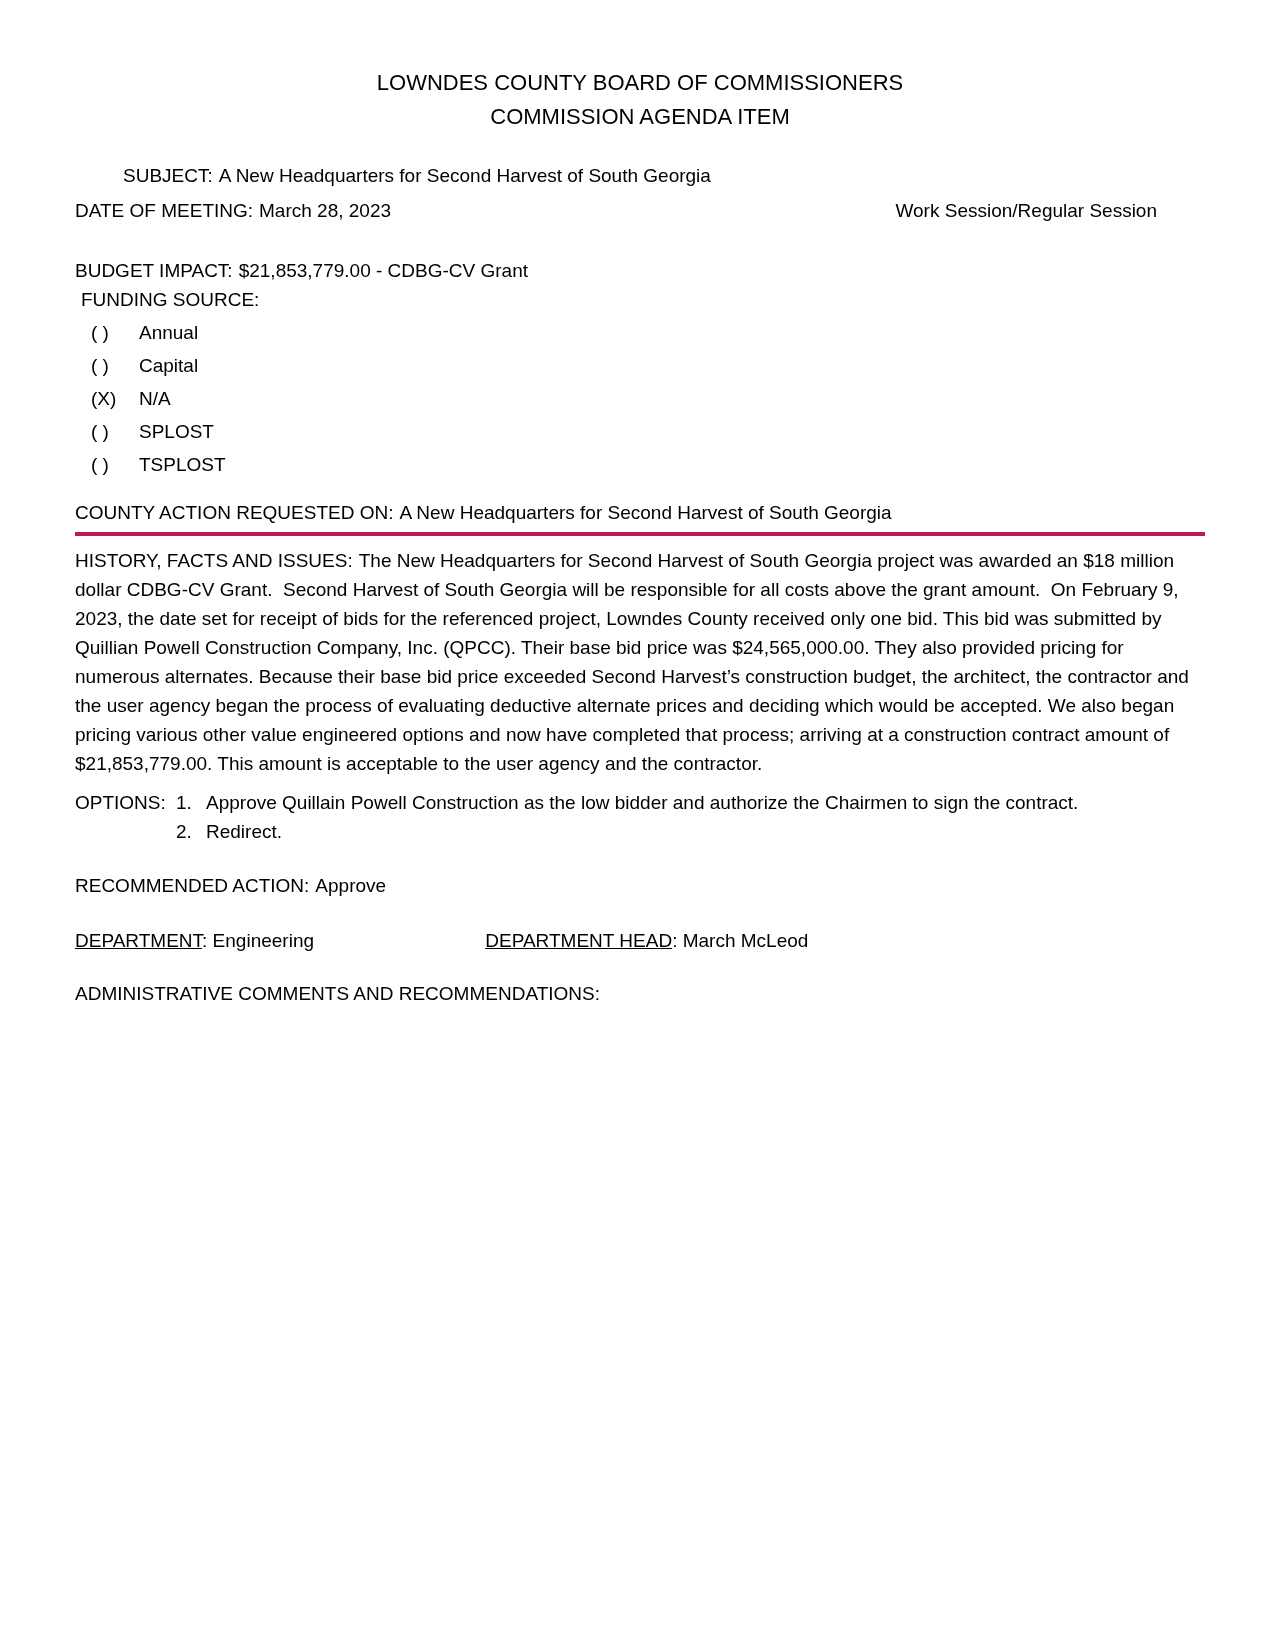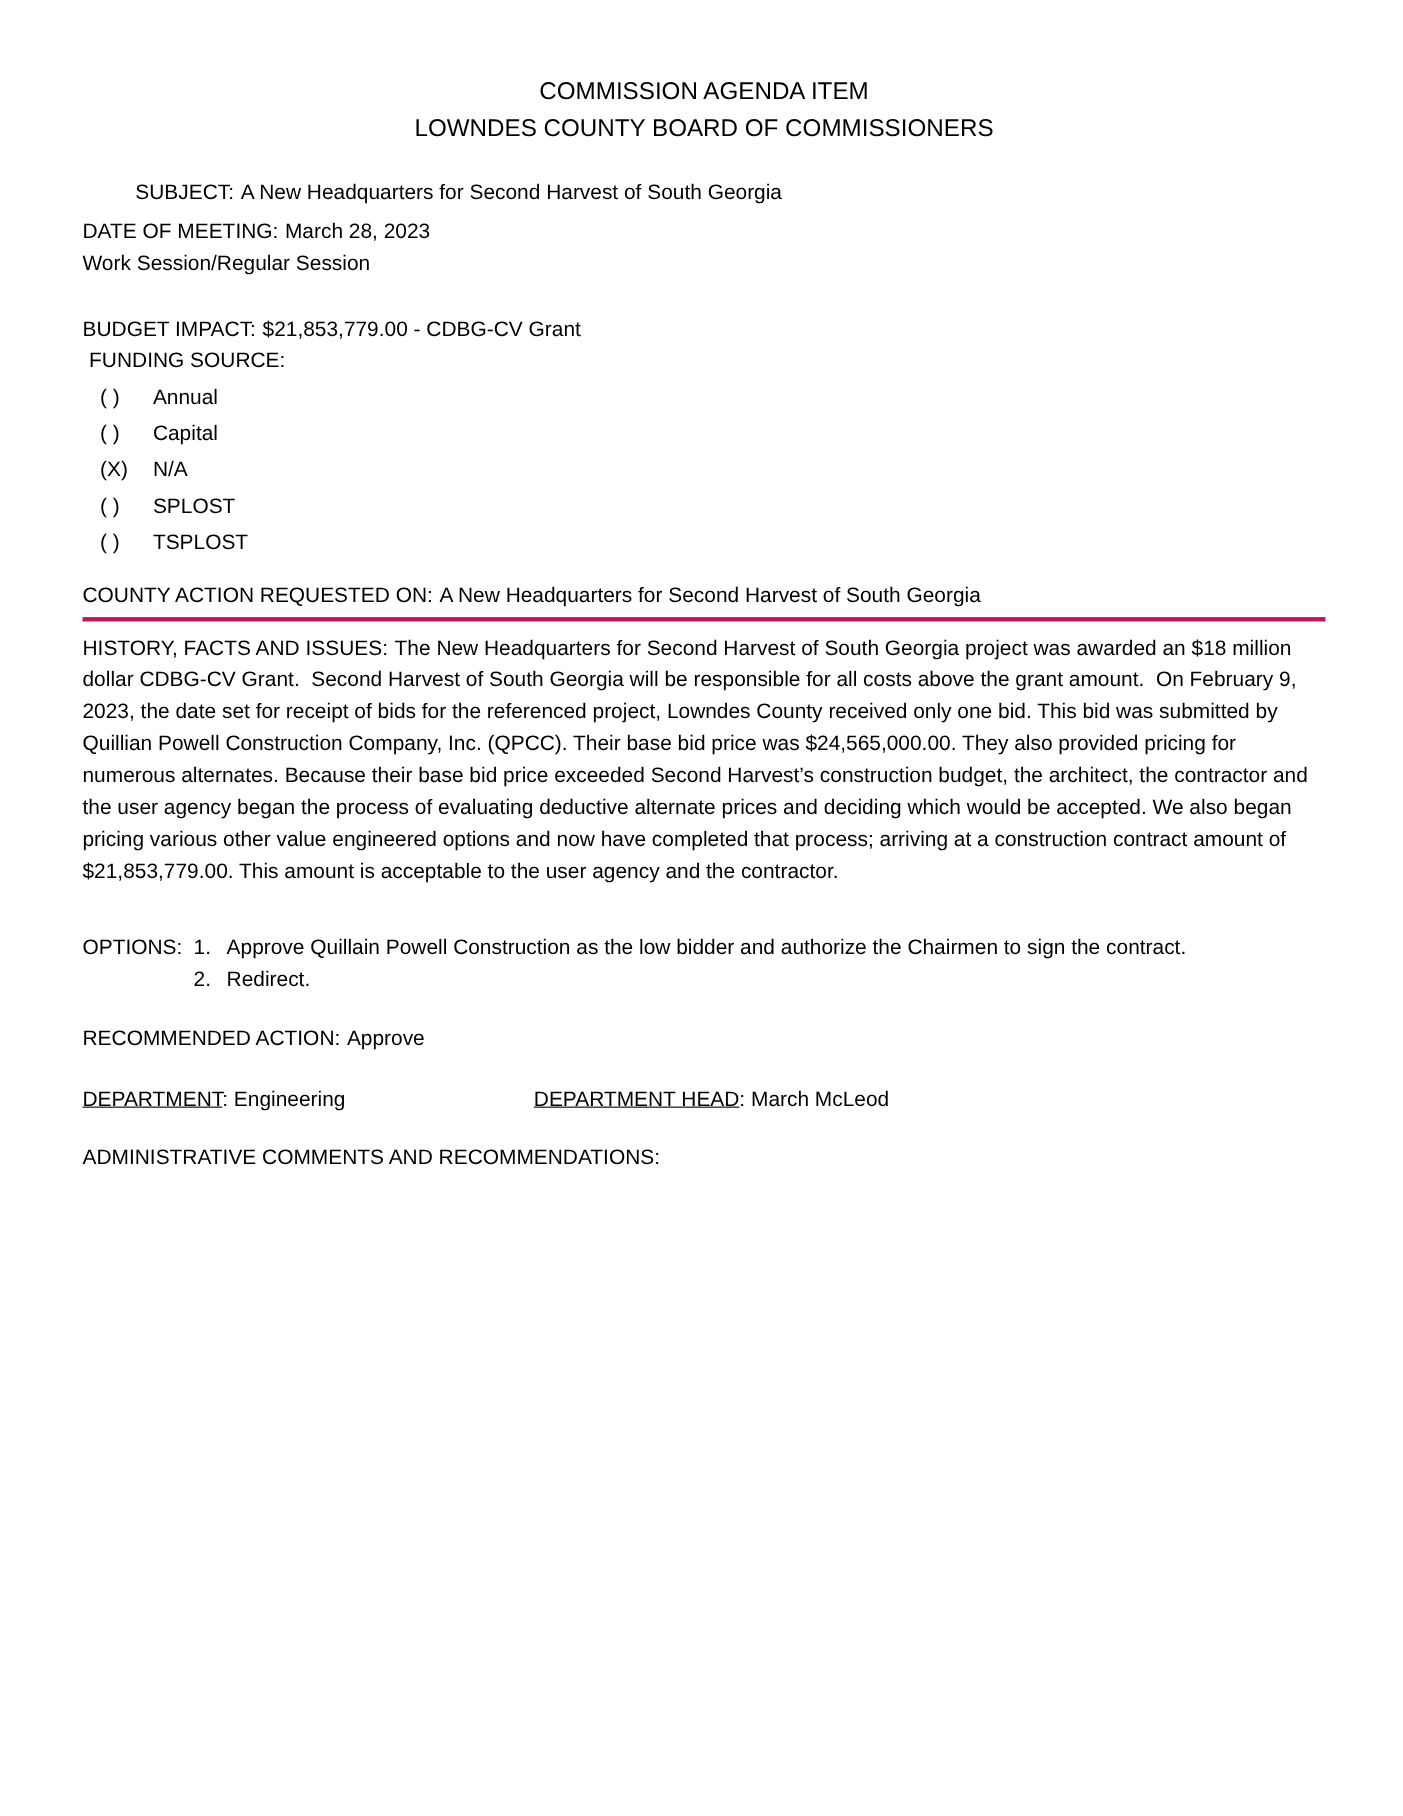--- a/index.html
+++ b/index.html
@@ -10,49 +10,49 @@
     padding: 66px 70px 40px 75px;
     background: #ffffff;
     color: #000000;
     font-family: "Liberation Sans", sans-serif;
     font-size: 19px;
     line-height: 29px;
   }
   .title-block { text-align: center; font-size: 22px; line-height: 34px; }
   .lbl { margin-right: 6px; }
   .row-subject { margin-top: 27px; margin-left: 48px; }
-  .row-date { margin-top: 6px; display: flex; justify-content: space-between; align-items: flex-start; flex-direction: column; }
+  .row-date { margin-top: 6px; display: flex; justify-content: space-between; align-items: center; }
   .session { padding-right: 48px; }
   .row-budget { margin-top: 31px; }
   .row-fundsrc { padding-left: 6px; }
   .fund-list { margin-top: 2px; }
   .fund-item { display: flex; padding-left: 16px; margin-top: 4px; }
   .fund-mark { width: 48px; flex: none; }
   .row-action { margin-top: 19px; border-bottom: 4px solid #be185d; padding-bottom: 5px; }
   .row-history { margin-top: 10px; }
   .history-text { white-space: pre-wrap; }
-  .row-options { margin-top: 40px; display: flex; }
+  .row-options { margin-top: 10px; display: flex; }
   .opt-label { width: 101px; flex: none; }
   .opt-list { flex: 1; }
   .opt-item { display: flex; }
   .opt-num { width: 30px; flex: none; }
   .row-recommended { margin-top: 25px; }
   .row-department { margin-top: 26px; }
   .dept-seg { display: inline-block; width: 405px; }
   .ul { text-decoration: underline; }
   .row-admin { margin-top: 24px; }
 </style>
 </head>
 <body>
 
 <div class="page">
 
   <div class="title-block">
+    <div>LOWNDES COUNTY BOARD OF COMMISSIONERS</div>
     <div>COMMISSION AGENDA ITEM</div>
-    <div>LOWNDES COUNTY BOARD OF COMMISSIONERS</div>
   </div>
 
   <div class="row-subject">
     <span class="lbl">SUBJECT:</span><span>A New Headquarters for Second Harvest of South Georgia</span>
   </div>
 
   <div class="row-date">
     <span>
       <span class="lbl">DATE OF MEETING:</span><span>March 28, 2023</span>
     </span>

